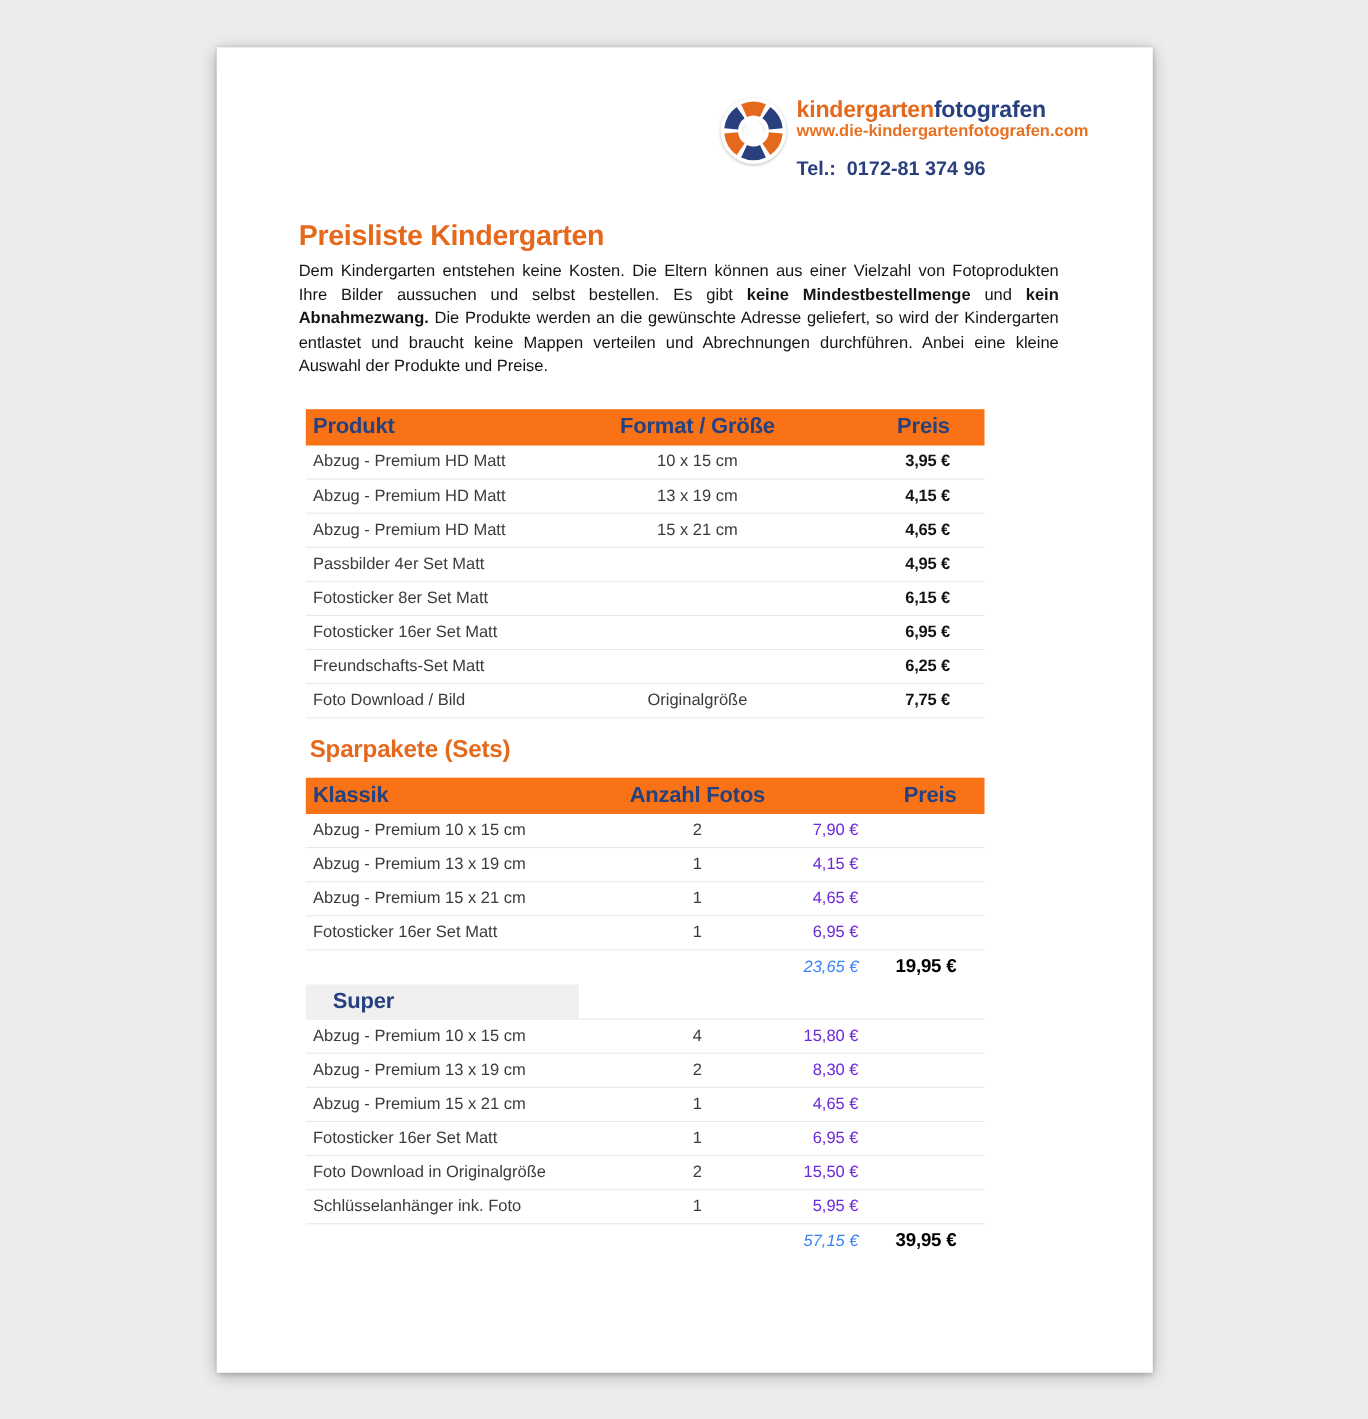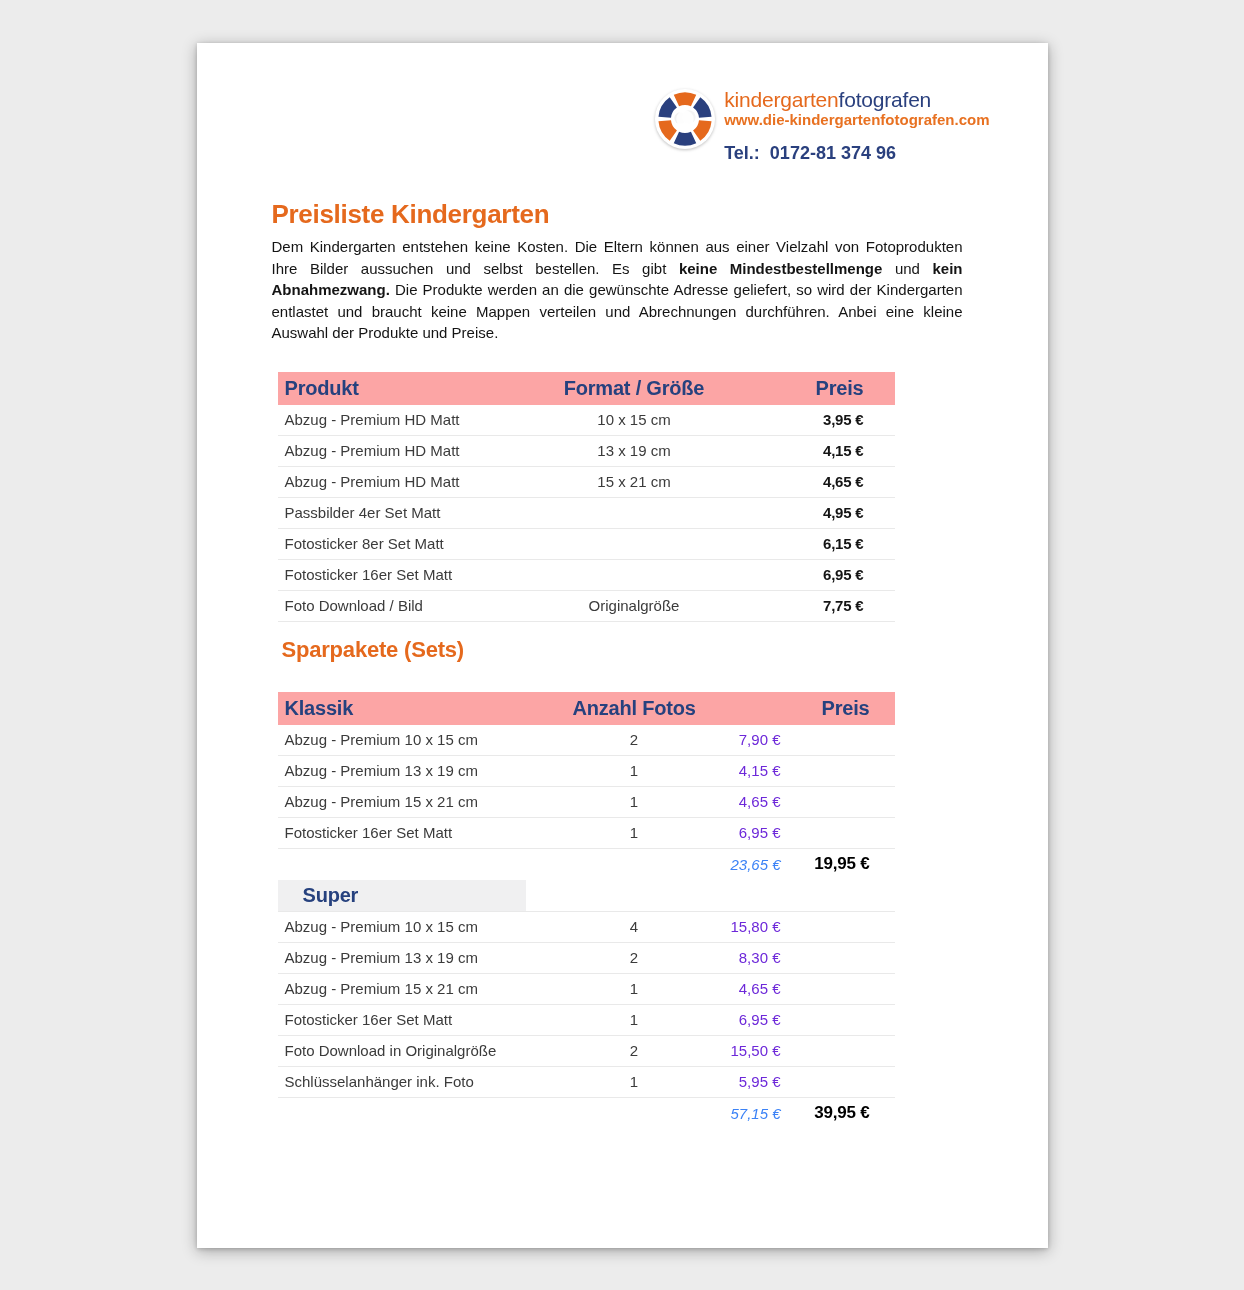--- a/index.html
+++ b/index.html
@@ -16,55 +16,55 @@
     background: #ffffff;
     box-shadow: 0 3px 14px rgba(0,0,0,0.30), 0 1px 4px rgba(0,0,0,0.18);
     overflow: hidden;
   }
   .content { padding: 45px 58px 0 75px; }
 
   
   .logo-row { display: flex; justify-content: flex-end; align-items: flex-start; gap: 8px; height: 66px; }
   .logo-icon { width: 62px; height: 62px; filter: drop-shadow(0 1px 1.5px rgba(0,0,0,0.25)); flex: none; }
   .logo-text { display: flex; flex-direction: column; }
-  .brand { font-size: 21px; font-weight: normal; line-height: 24px; letter-spacing: -0.2px; }
+  .brand { font-size: 21px; font-weight: bold; line-height: 24px; letter-spacing: -0.2px; }
   .brand .orange { color: #E5691D; }
   .brand .navy { color: #2A407E; }
   .logo-url { font-size: 15px; font-weight: bold; color: #E87121; line-height: 16px; text-align: right; }
   .logo-tel { font-size: 18px; font-weight: bold; color: #2A407E; line-height: 18px; margin-top: 16px; }
   .logo-tel .num { margin-left: 10px; }
 
   
   h1.doc-title { margin-top: 47px; font-size: 26px; font-weight: bold; color: #E5691D; line-height: 27px; letter-spacing: -0.3px; }
   p.intro { margin-top: 8px; width: 691px; font-size: 15px; line-height: 21.5px; color: #141414; text-align: justify; }
   p.intro b { font-weight: bold; }
 
   
   .tbl { width: 617px; margin-left: 6px; }
   .tbl.products { margin-top: 28px; }
   .grid3 { display: grid; grid-template-columns: 283px 147px 1fr; }
   .grid4 { display: grid; grid-template-columns: 283px 147px 77px 1fr; }
-  .thead { background: #fca5a5; height: 33px; }
+  .thead { background: #f97316; height: 33px; }
   .th { display: flex; align-items: center; font-size: 20px; font-weight: bold; color: #26417E; letter-spacing: -0.2px; }
   .th.c1 { padding-left: 7px; }
   .th.center { justify-content: center; }
   .th.right3 { justify-content: flex-end; padding-right: 31px; }
   .th.right4 { justify-content: flex-end; padding-right: 25px; }
   .tr { height: 31px; border-bottom: 1px solid #e9e9e9; }
   .td { display: flex; align-items: center; font-size: 15px; color: #3b3b3b; }
   .td.c1 { padding-left: 7px; }
   .td.center { justify-content: center; }
   .td.bprice { justify-content: flex-end; padding-right: 31px; font-weight: bold; color: #141414; letter-spacing: -0.2px; }
   .td.sub { justify-content: flex-end; padding-right: 4px; color: #6d28d9; }
   .tr.totals { height: 31px; border-bottom: none; }
   .tr.totals .td.sub { color: #3b82f6; font-style: italic; }
   .td.final { justify-content: flex-end; padding-right: 25px; font-weight: bold; font-size: 17px; color: #000; letter-spacing: -0.2px; }
 
   h2.sets-heading { margin: 15px 0 0 10px; font-size: 22px; font-weight: bold; color: #E5691D; line-height: 26px; letter-spacing: -0.2px; }
-  .tbl.klassik { margin-top: 29px; }
+  .tbl.klassik { margin-top: 13px; }
 
   .super-bar {
     height: 32px;
     display: flex; align-items: center;
     background: linear-gradient(to right, #f0f0f1 0, #f0f0f1 248px, rgba(0,0,0,0) 248px);
     border-bottom: 1px solid #e9e9e9;
     font-size: 20px; font-weight: bold; color: #26417E;
     padding-left: 25px; letter-spacing: -0.2px;
   }
 </style>
@@ -130,20 +130,25 @@
         <div class="td c1">Fotosticker 8er Set Matt</div>
         <div class="td center"></div>
         <div class="td bprice">6,15 €</div>
       </div>
       <div class="tr grid3">
         <div class="td c1">Fotosticker 16er Set Matt</div>
         <div class="td center"></div>
         <div class="td bprice">6,95 €</div>
       </div>
       <div class="tr grid3">
+        <div class="td c1">Freundschafts-Set Matt</div>
+        <div class="td center"></div>
+        <div class="td bprice">6,25 €</div>
+      </div>
+      <div class="tr grid3">
         <div class="td c1">Foto Download / Bild</div>
         <div class="td center">Originalgröße</div>
         <div class="td bprice">7,75 €</div>
       </div>
     </section>
 
     <h2 class="sets-heading">Sparpakete (Sets)</h2>
 
     <section class="tbl klassik">
       <div class="thead grid4">

